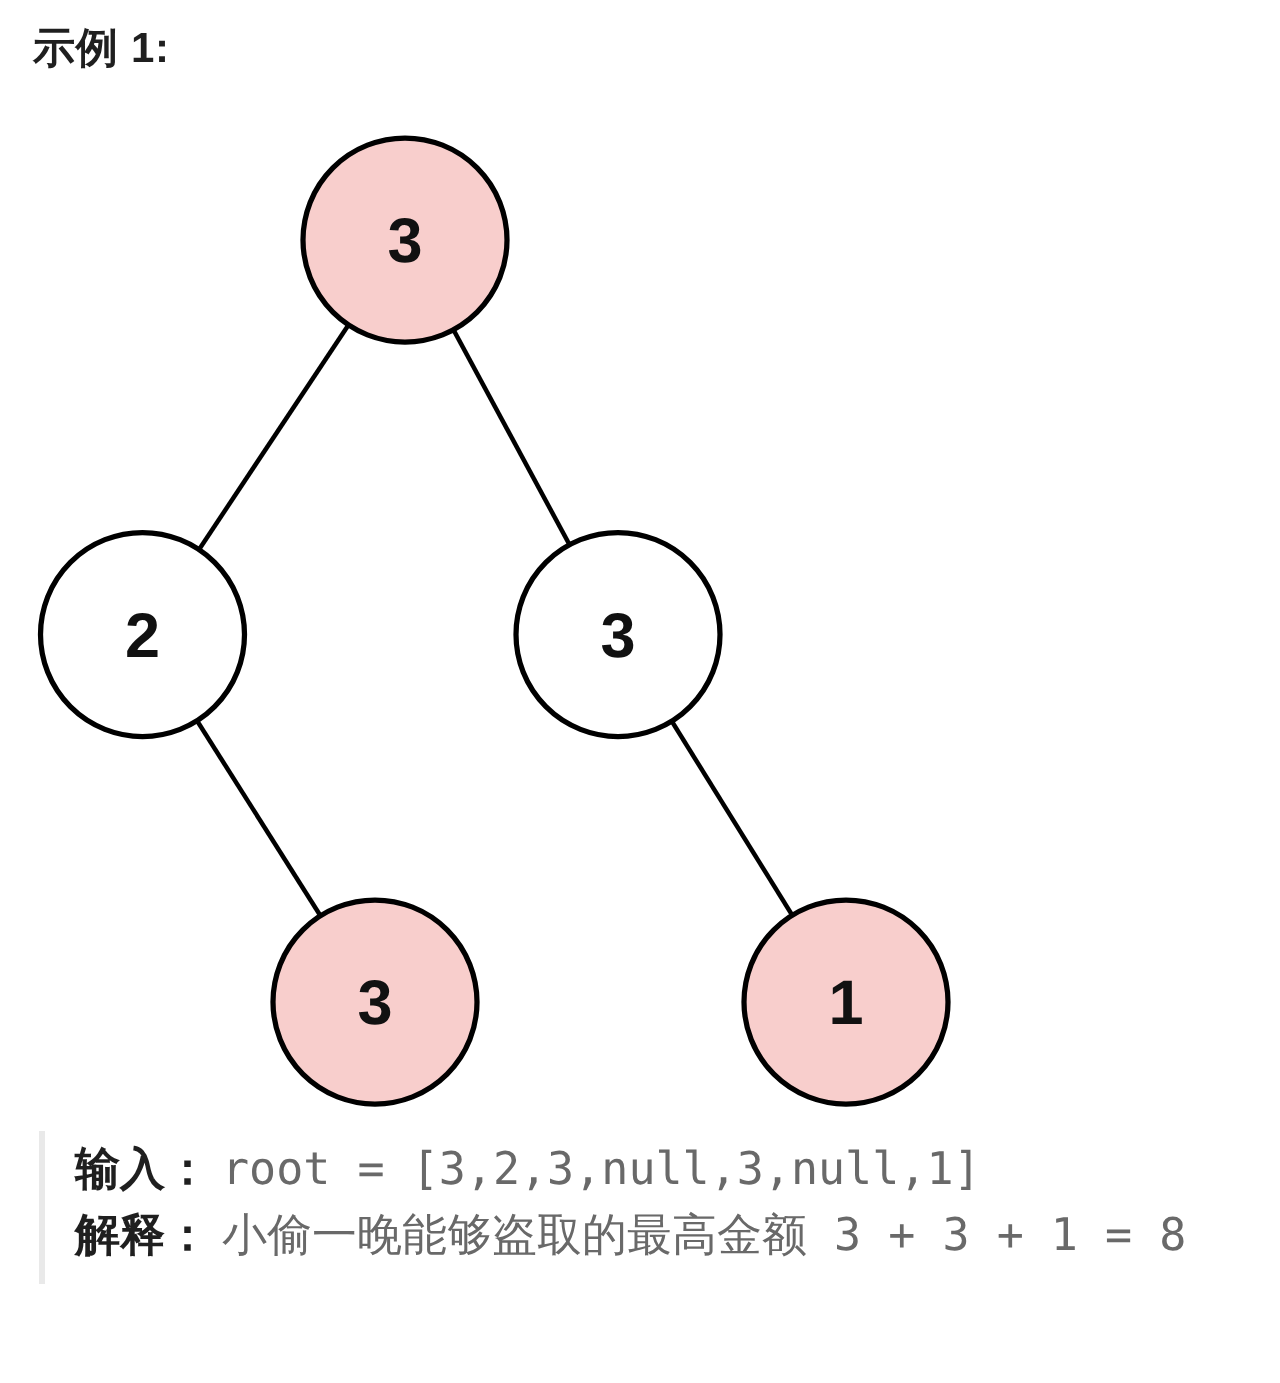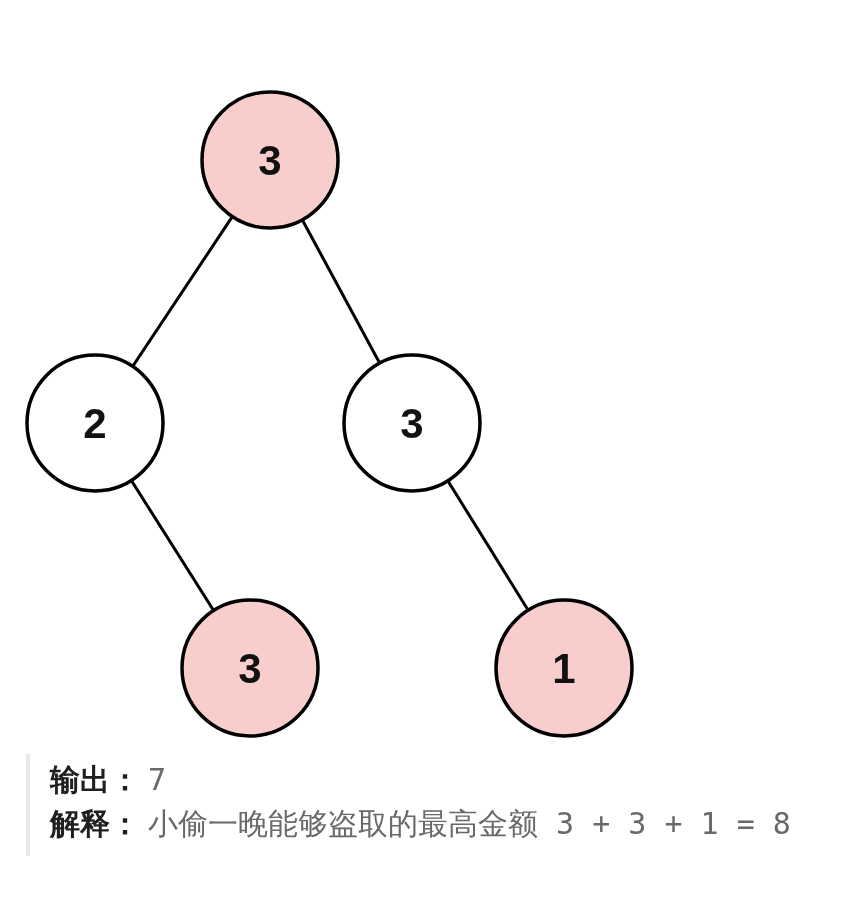--- a/index.html
+++ b/index.html
@@ -48,20 +48,21 @@
   .io-value {
     font-family: "DejaVu Sans Mono", monospace;
     color: #696969;
   }
 </style>
 </head>
 <body>
 
 <div class="page">
 
+  <div class="heading">示例 1:</div>
 
   <svg id="tree-svg" class="tree-svg" width="700" height="748" viewBox="0 0 700 748" xmlns="http://www.w3.org/2000/svg">
       <line x1="270" y1="160" x2="95" y2="423" stroke="#000000" stroke-width="3"></line>
       <line x1="270" y1="160" x2="412" y2="423" stroke="#000000" stroke-width="3"></line>
       <line x1="95" y1="423" x2="250" y2="668" stroke="#000000" stroke-width="3"></line>
       <line x1="412" y1="423" x2="564" y2="668" stroke="#000000" stroke-width="3"></line>
       <g>
         <circle cx="270" cy="160" r="68" fill="#f8cecc" stroke="#000000" stroke-width="3.5"></circle>
         <text x="270" y="160" dy="0.35em" text-anchor="middle" font-size="42" font-weight="bold" font-family="&quot;Liberation Sans&quot;, sans-serif" fill="#111111">3</text>
       </g>
@@ -78,20 +79,20 @@
         <text x="250" y="668" dy="0.35em" text-anchor="middle" font-size="42" font-weight="bold" font-family="&quot;Liberation Sans&quot;, sans-serif" fill="#111111">3</text>
       </g>
       <g>
         <circle cx="564" cy="668" r="68" fill="#f8cecc" stroke="#000000" stroke-width="3.5"></circle>
         <text x="564" y="668" dy="0.35em" text-anchor="middle" font-size="42" font-weight="bold" font-family="&quot;Liberation Sans&quot;, sans-serif" fill="#111111">1</text>
       </g>
     </svg>
 
   <div class="io-block">
     <div class="io-line">
-      <span class="io-label">输出：</span><span class="io-value">7</span>
+      <span class="io-label">输入：</span><span class="io-value">root = [3,2,3,null,3,null,1]</span>
     </div>
     <div class="io-line">
       <span class="io-label">解释：</span><span class="io-value">小偷一晚能够盗取的最高金额 3 + 3 + 1 = 8</span>
     </div>
   </div>
 
 </div>
 
 </body></html>

